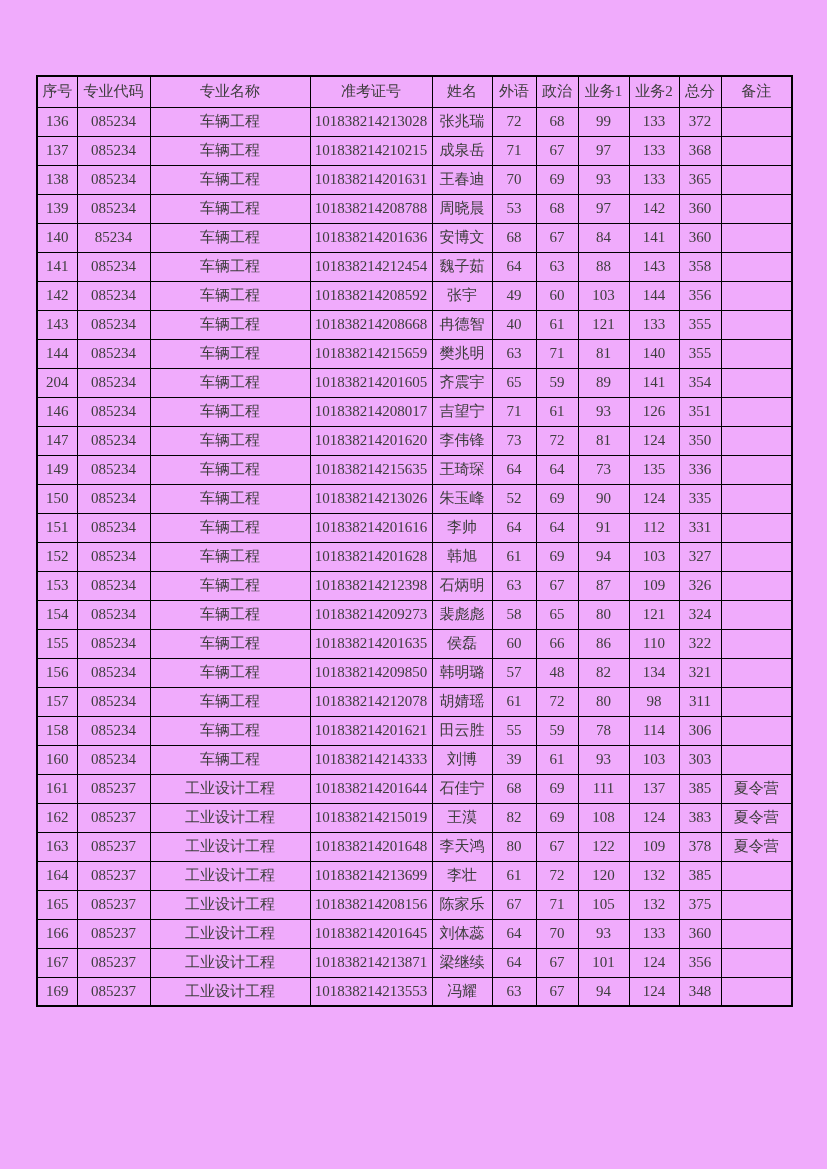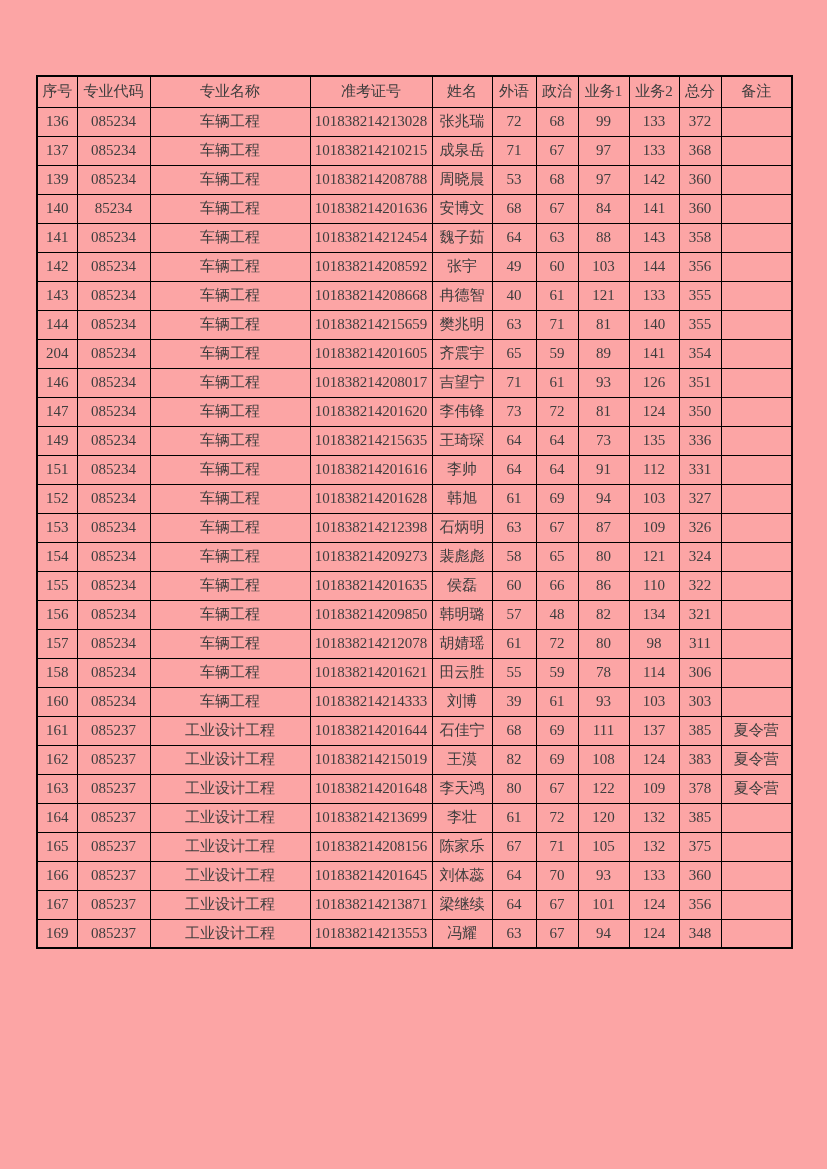--- a/index.html
+++ b/index.html
@@ -4,21 +4,21 @@
 <style>
   html, body {
     margin: 0;
     padding: 0;
     background: #ffffff;
   }
   .page {
     position: relative;
     width: 827px;
     height: 1169px;
-    background: #fca5a5;
+    background: #f0abfc;
     overflow: hidden;
     font-family: "Liberation Serif", "DejaVu Serif", serif;
   }
   table.score-table {
     position: absolute;
     left: 36px;
     top: 75px;
     width: 755px;
     table-layout: fixed;
     border-collapse: collapse;
@@ -106,20 +106,33 @@
           <td>101838214210215</td>
           <td>成泉岳</td>
           <td>71</td>
           <td>67</td>
           <td>97</td>
           <td>133</td>
           <td>368</td>
           <td></td>
         </tr>
         <tr>
+          <td>138</td>
+          <td>085234</td>
+          <td>车辆工程</td>
+          <td>101838214201631</td>
+          <td>王春迪</td>
+          <td>70</td>
+          <td>69</td>
+          <td>93</td>
+          <td>133</td>
+          <td>365</td>
+          <td></td>
+        </tr>
+        <tr>
           <td>139</td>
           <td>085234</td>
           <td>车辆工程</td>
           <td>101838214208788</td>
           <td>周晓晨</td>
           <td>53</td>
           <td>68</td>
           <td>97</td>
           <td>142</td>
           <td>360</td>
@@ -233,20 +246,33 @@
           <td>149</td>
           <td>085234</td>
           <td>车辆工程</td>
           <td>101838214215635</td>
           <td>王琦琛</td>
           <td>64</td>
           <td>64</td>
           <td>73</td>
           <td>135</td>
           <td>336</td>
+          <td></td>
+        </tr>
+        <tr>
+          <td>150</td>
+          <td>085234</td>
+          <td>车辆工程</td>
+          <td>101838214213026</td>
+          <td>朱玉峰</td>
+          <td>52</td>
+          <td>69</td>
+          <td>90</td>
+          <td>124</td>
+          <td>335</td>
           <td></td>
         </tr>
         <tr>
           <td>151</td>
           <td>085234</td>
           <td>车辆工程</td>
           <td>101838214201616</td>
           <td>李帅</td>
           <td>64</td>
           <td>64</td>

